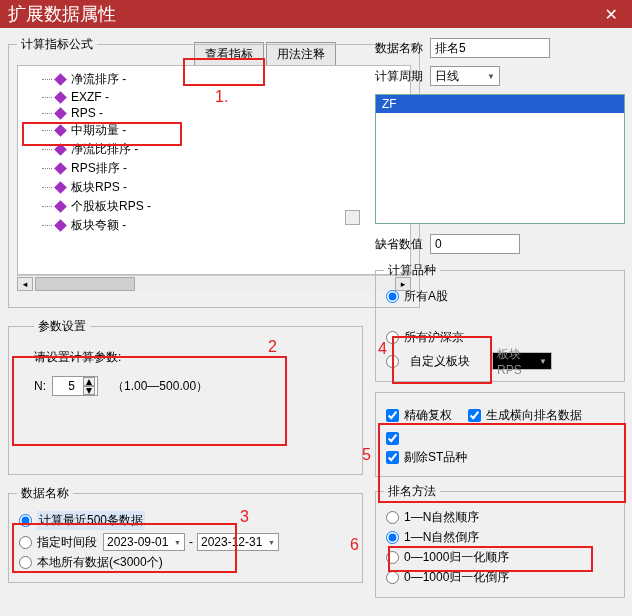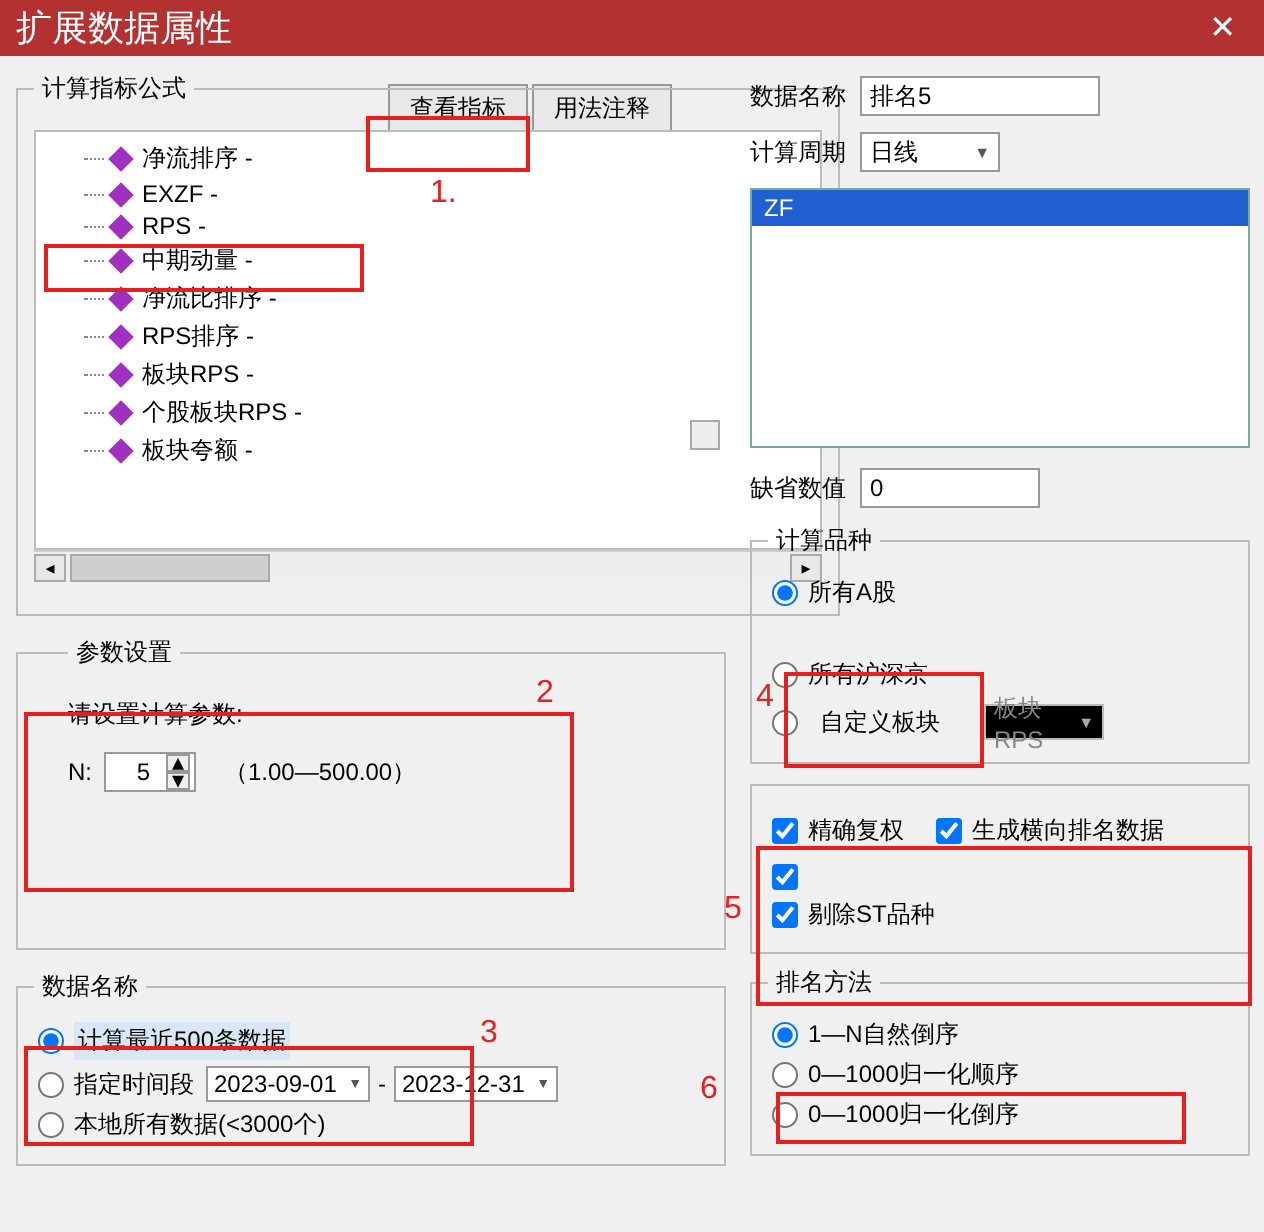--- a/index.html
+++ b/index.html
@@ -239,20 +239,24 @@
         </div>
       <div class="chk-row">
           <input type="checkbox" checked="" style="">
           <span>剔除ST品种</span>
         </div>
     </div>
 
     <fieldset class="rgroup" style="margin-top:6px;">
       <legend>排名方法</legend>
       <div class="radio-row">
+          <input type="radio" style="">
+          <span>1—N自然顺序</span>
+        </div>
+      <div class="radio-row">
           <input type="radio" checked="" style="">
           <span>1—N自然倒序</span>
         </div>
       <div class="radio-row">
           <input type="radio" style="">
           <span>0—1000归一化顺序</span>
         </div>
       <div class="radio-row">
           <input type="radio" style="">
           <span>0—1000归一化倒序</span>

